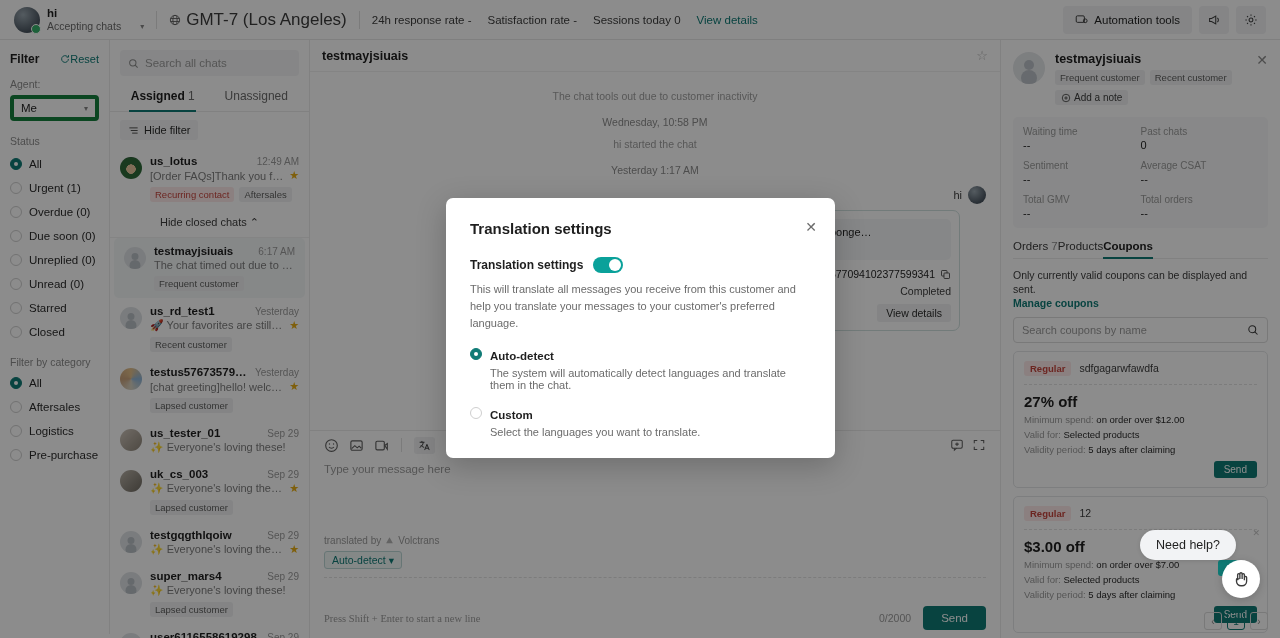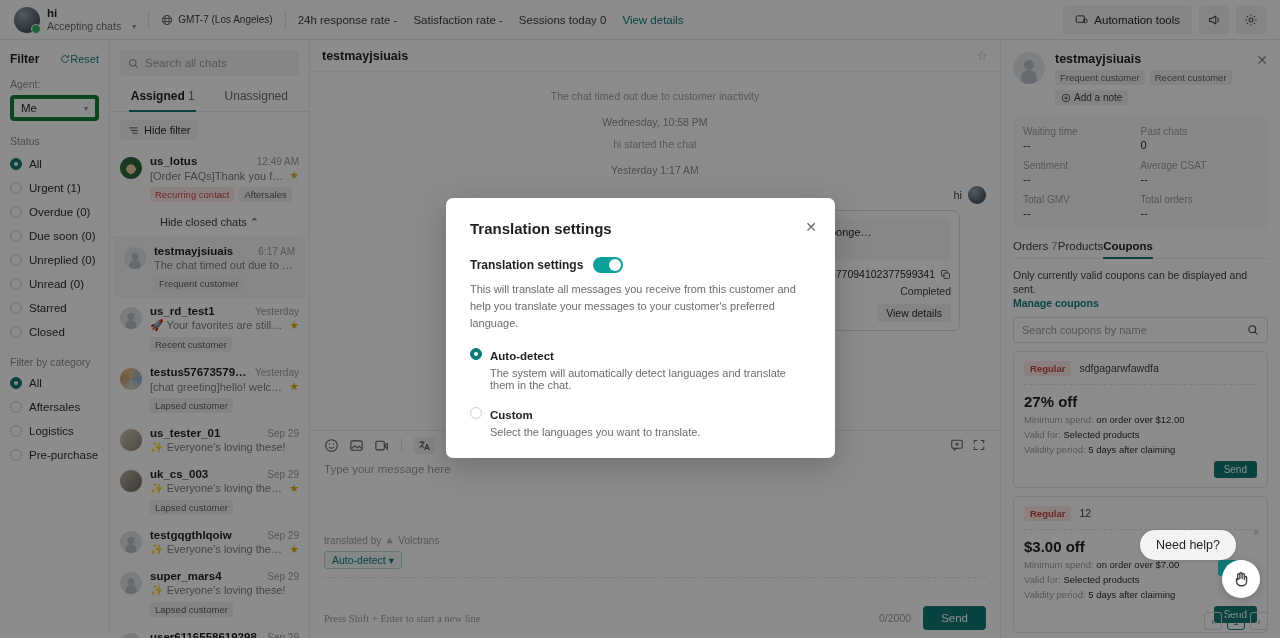--- a/index.html
+++ b/index.html
@@ -28,25 +28,25 @@
     position: relative; flex: none;
   }
   .avatar-img::after {
     content: ""; position: absolute; right: -1px; bottom: -1px;
     width: 8px; height: 8px; border-radius: 50%;
     background: #35b16a; border: 1.5px solid #fff;
   }
   .agent-name { font-size: 11.5px; color: #1f1f1f; font-weight: 700; line-height: 13px; }
   .agent-status {
     font-size: 10.5px; color: #6b6b6b; line-height: 13px;
-    display: flex; align-items: center; gap: 11px;
+    display: flex; align-items: center; gap: 19px;
   }
   .caret { font-size: 8px; color: #888; }
   .divider-v { width: 1px; height: 18px; background: #e0e0e0; margin: 0 12px; }
-  .tz { font-size: 10px; color: #3c3c3c; display: flex; align-items: center; gap: 5px; }
+  .tz { font-size: 17px; color: #3c3c3c; display: flex; align-items: center; gap: 5px; }
   .stat { font-size: 11.5px; color: #3c3c3c; margin-right: 16px; }
   .link-teal { font-size: 11.5px; color: #0f7b76; cursor: pointer; }
   .topbar-right { margin-left: auto; display: flex; align-items: center; gap: 7px; padding-right: 6px; }
   .chip-btn {
     display: flex; align-items: center; gap: 6px;
     height: 28px; padding: 0 12px; border-radius: 4px;
     background: #f2f3f5; font-size: 11.5px; color: #1f1f1f; cursor: pointer;
   }
   .sq-btn {
     width: 30px; height: 28px; border-radius: 4px; background: #f2f3f5;
@@ -649,21 +649,21 @@
           </div>
         </div>
     </div>
 
     <div class="center">
       <div class="chat-head">
         <div class="title">testmayjsiuais</div>
         <div class="star-o">☆</div>
       </div>
       <div class="chat-body">
-        <div class="sys-line">The chat timed out due to customer inactivity</div>
+        <div class="sys-line">The chat tools out due to customer inactivity</div>
         <div class="date-line">Wednesday, 10:58 PM</div>
         <div class="sys-line">hi started the chat</div>
         <div class="date-line">Yesterday 1:17 AM</div>
         <div class="msg-row">
           <div class="msg-text">hi</div>
           <div class="msg-av"></div>
         </div>
         <div class="bubble">
           <div class="prod-card">
             <div class="prod-title">d Dotz DOTZIES Sponge…</div>

